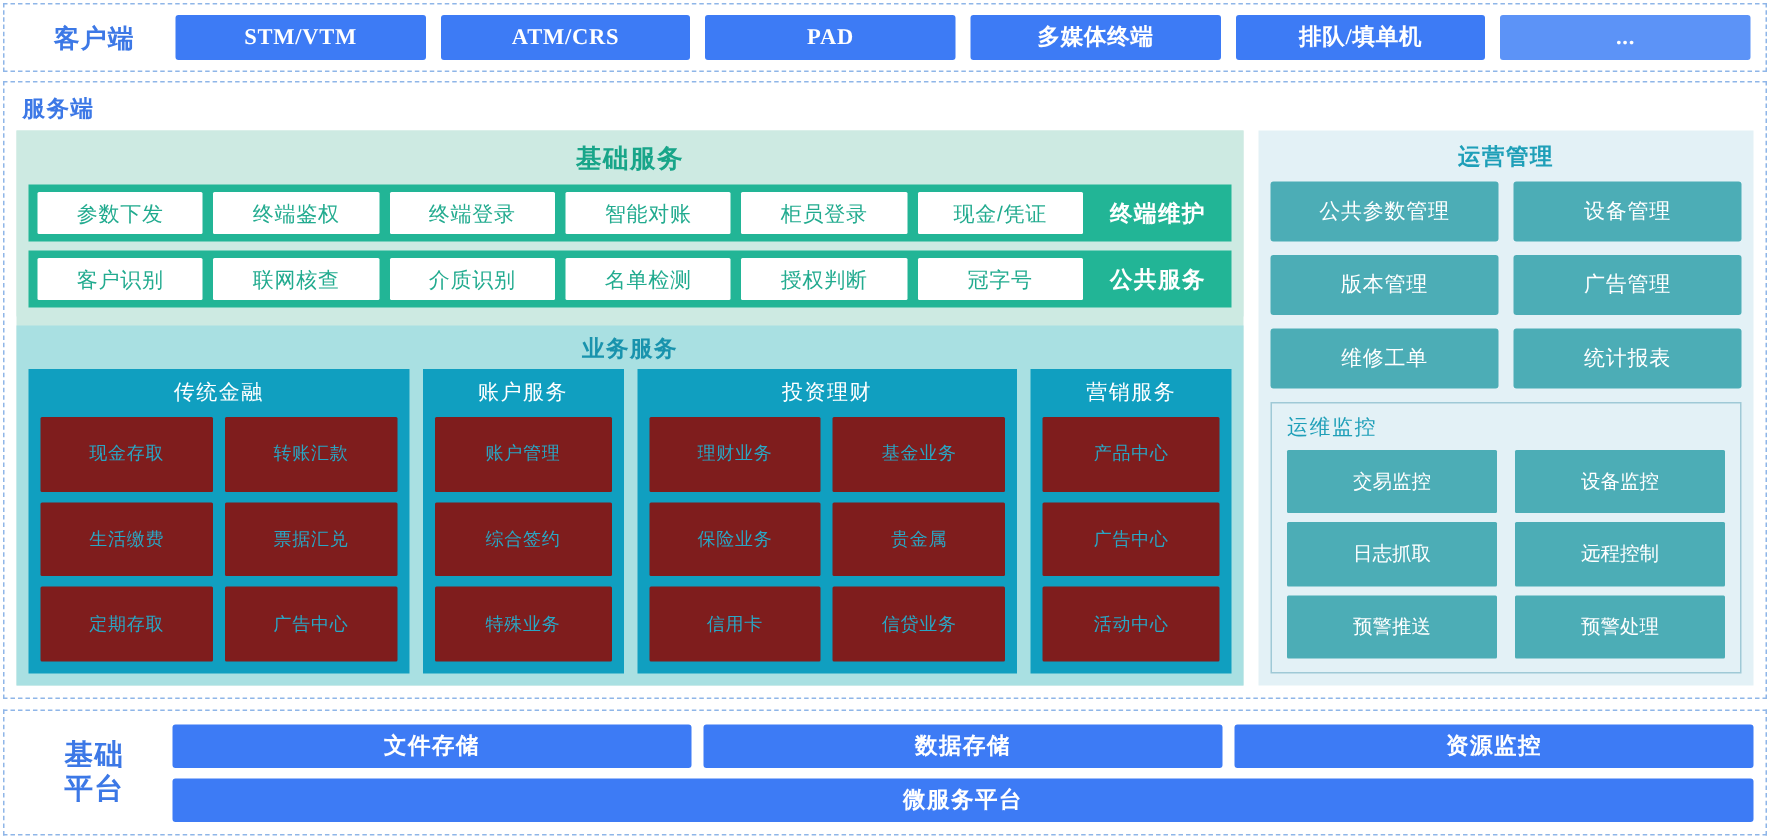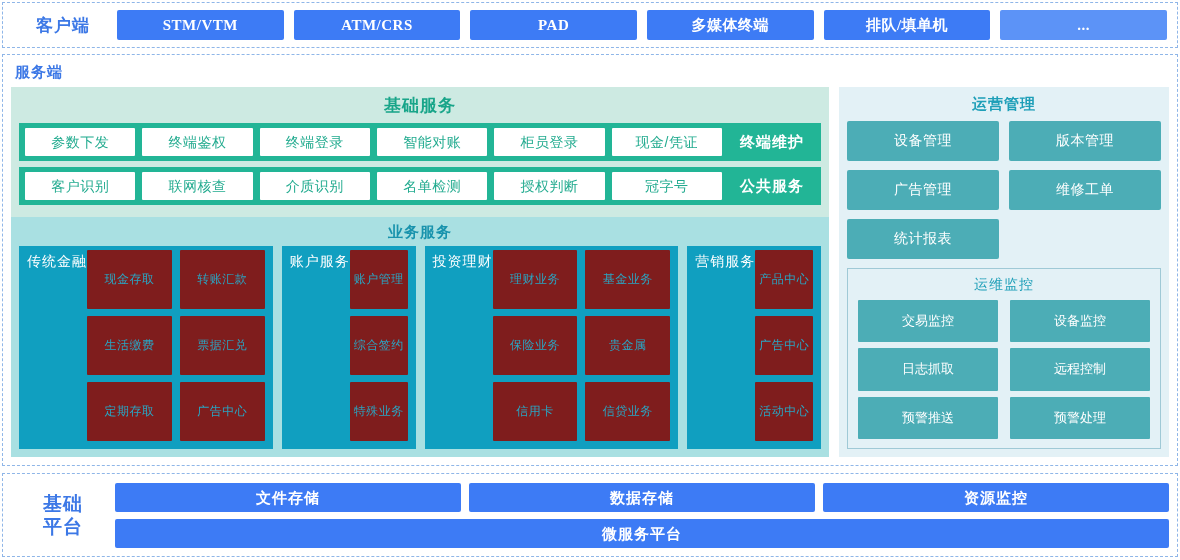--- a/index.html
+++ b/index.html
@@ -166,21 +166,21 @@
   .biz-cols {
     flex: 1;
     display: flex;
     gap: 9px;
     min-height: 0;
   }
   .biz-col {
     background: #109fc0;
     padding: 4px 8px 8px 8px;
     display: flex;
-    flex-direction: row;
+    flex-direction: column;
     box-sizing: border-box;
   }
   .biz-col.w2 { flex: 2.02; }
   .biz-col.w1 { flex: 1; }
   .biz-col-title {
     text-align: center;
     color: #ffffff;
     font-size: 14px;
     padding: 3px 0 7px 0;
     letter-spacing: 1px;
@@ -242,21 +242,21 @@
   .monitor-box {
     margin-top: 9px;
     border: 1px solid #9fc9d6;
     padding: 4px 10px 9px 10px;
     flex: 1;
     display: flex;
     flex-direction: column;
     box-sizing: border-box;
   }
   .monitor-heading {
-    text-align: center;
+    text-align: left;
     color: #1e9fb8;
     font-size: 14px;
     padding: 3px 0 6px 0;
     letter-spacing: 1px;
   }
   .monitor-grid {
     flex: 1;
     display: grid;
     grid-template-columns: 1fr 1fr;
     gap: 6px 12px;
@@ -417,20 +417,21 @@
                 </div>
               </div>
             </div>
         </div>
 
       </div>
 
       <div class="right-col">
         <div class="ops-heading">运营管理</div>
         <div class="ops-grid" id="ops-grid">
+            <div class="ops-btn">公共参数管理</div>
             <div class="ops-btn">设备管理</div>
             <div class="ops-btn">版本管理</div>
             <div class="ops-btn">广告管理</div>
             <div class="ops-btn">维修工单</div>
             <div class="ops-btn">统计报表</div>
           </div>
 
         <div class="monitor-box">
           <div class="monitor-heading">运维监控</div>
           <div class="monitor-grid" id="monitor-grid">

